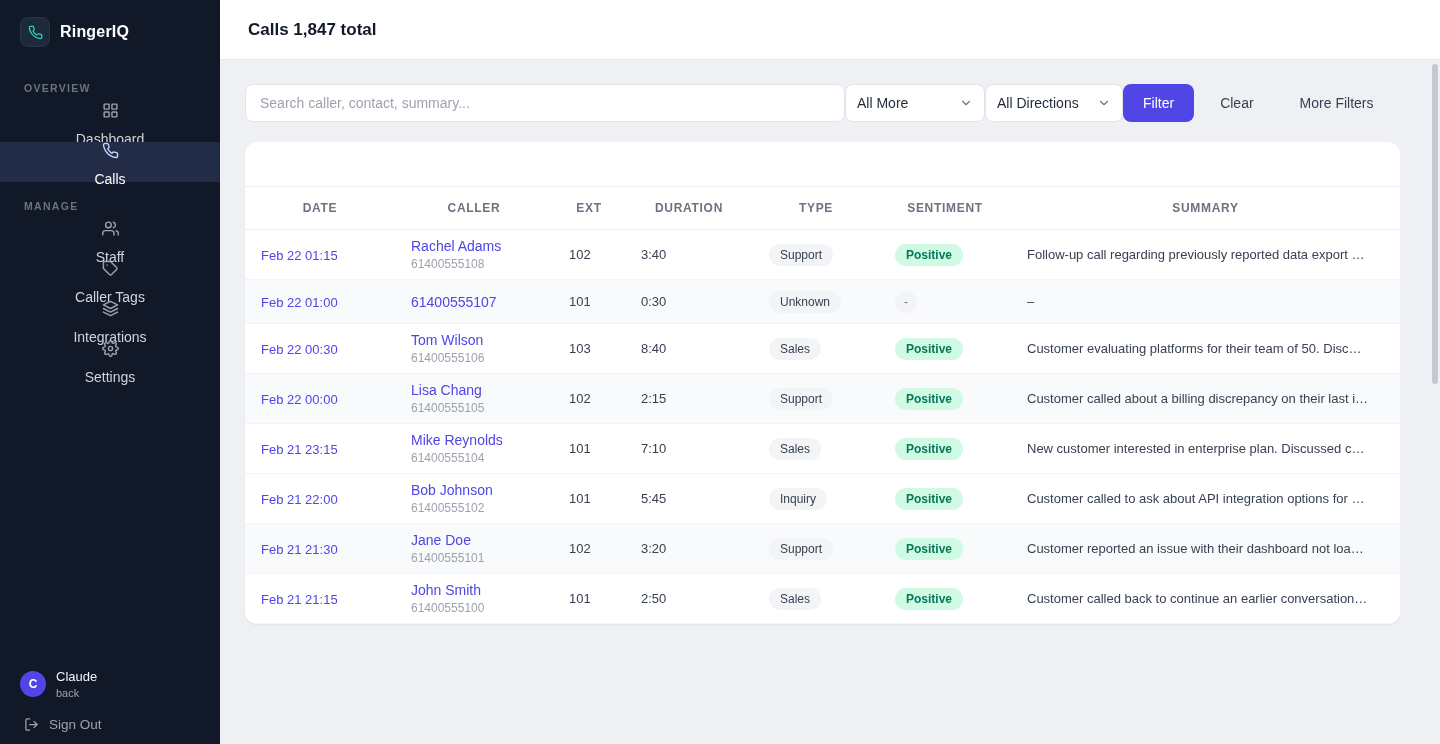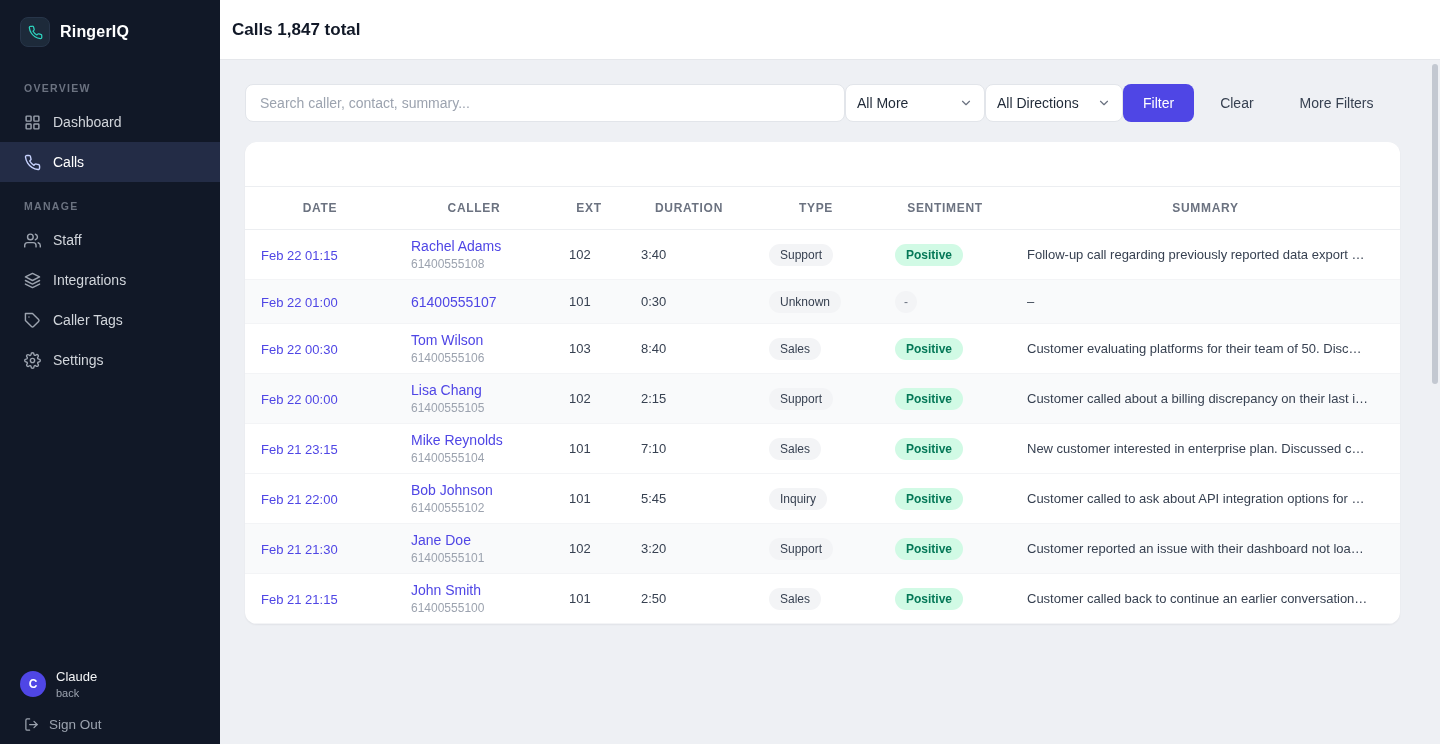--- a/index.html
+++ b/index.html
@@ -23,21 +23,21 @@
     border:1px solid #273549;
   }
   .logo-text { font-size:16px; font-weight:700; color:#fff; letter-spacing:.2px; }
 
   .nav-section {
     font-size:10.5px; font-weight:700; letter-spacing:1.3px; color:#6b7280;
     padding:18px 24px 8px; text-transform:uppercase;
   }
   .nav-item {
     display:flex; align-items:center; gap:12px; height:40px; padding:0 24px;
-    color:#9ca3af; cursor:pointer;
+    color:#9ca3af; cursor:pointer;flex-direction:column;
   }
   .nav-item svg { width:17px; height:17px; flex:0 0 auto; }
   .nav-item .lbl { font-size:14px; color:#d1d5db; }
   .nav-item.active { background:#232c46; color:#c7d2fe; }
   .nav-item.active .lbl { color:#ffffff; font-weight:500; }
 
   .sidebar-spacer { flex:1; }
   .user-row { display:flex; align-items:center; gap:10px; padding:14px 20px 6px; }
   .avatar {
     width:26px; height:26px; border-radius:50%; background:#4f46e5; color:#fff;
@@ -47,21 +47,21 @@
   .user-role { font-size:11px; color:#9ca3af; margin-top:2px; }
   .signout { display:flex; align-items:center; gap:10px; padding:12px 24px; color:#9ca3af; font-size:13.5px; cursor:pointer; }
   .signout svg { width:15px; height:15px; }
   .version { display:flex; align-items:center; gap:7px; padding:8px 24px 16px; color:#6b7280; font-size:11px; }
   .dot { width:7px; height:7px; border-radius:50%; background:#22c55e; }
 
   
   .main { margin-left:220px; }
   .topbar {
     height:60px; background:#fff; border-bottom:1px solid #e5e7eb;
-    display:flex; align-items:center; padding:0 24px 0 12px;
+    display:flex; align-items:center; padding:0 24px 0 28px;
   }
   .topbar h1 { font-size:17px; font-weight:700; color:#111827; margin:0; }
 
   .filters { display:flex; align-items:center; padding:24px 40px 0 25px; gap:0; }
   .search {
     flex:0 0 600px; height:38px; border:1px solid #e2e5ea; border-radius:8px;
     padding:0 14px; font-size:14px; color:#111827; background:#fff; outline:none;
     font-family:inherit;
   }
   .search::placeholder { color:#9ca3af; }
@@ -164,36 +164,36 @@
           <path d="M23 21v-2a4 4 0 0 0-3-3.87"></path>
           <path d="M16 3.13a4 4 0 0 1 0 7.75"></path>
         </svg>
     </span>
     <span class="lbl">Staff</span>
   </div>
 
   <div class="nav-item">
     <span style="display:flex">
       <svg width="17" height="17" viewBox="0 0 24 24" fill="none" stroke="currentColor" stroke-width="2" stroke-linecap="round" stroke-linejoin="round">
+          <path d="M20.59 13.41l-7.17 7.17a2 2 0 0 1-2.83 0L2 12V2h10l8.59 8.59a2 2 0 0 1 0 2.82z"></path>
+          <line x1="7" y1="7" x2="7.01" y2="7"></line>
+        </svg>
+    </span>
+    <span class="lbl">Caller Tags</span>
+  </div>
+
+  <div class="nav-item">
+    <span style="display:flex">
+      <svg width="17" height="17" viewBox="0 0 24 24" fill="none" stroke="currentColor" stroke-width="2" stroke-linecap="round" stroke-linejoin="round">
           <polygon points="12 2 2 7 12 12 22 7 12 2"></polygon>
           <polyline points="2 17 12 22 22 17"></polyline>
           <polyline points="2 12 12 17 22 12"></polyline>
         </svg>
     </span>
     <span class="lbl">Integrations</span>
-  </div>
-
-  <div class="nav-item">
-    <span style="display:flex">
-      <svg width="17" height="17" viewBox="0 0 24 24" fill="none" stroke="currentColor" stroke-width="2" stroke-linecap="round" stroke-linejoin="round">
-          <path d="M20.59 13.41l-7.17 7.17a2 2 0 0 1-2.83 0L2 12V2h10l8.59 8.59a2 2 0 0 1 0 2.82z"></path>
-          <line x1="7" y1="7" x2="7.01" y2="7"></line>
-        </svg>
-    </span>
-    <span class="lbl">Caller Tags</span>
   </div>
 
   <div class="nav-item">
     <span style="display:flex">
       <svg width="17" height="17" viewBox="0 0 24 24" fill="none" stroke="currentColor" stroke-width="2" stroke-linecap="round" stroke-linejoin="round">
           <circle cx="12" cy="12" r="3"></circle>
           <path d="M19.4 15a1.65 1.65 0 0 0 .33 1.82l.06.06a2 2 0 0 1 0 2.83 2 2 0 0 1-2.83 0l-.06-.06a1.65 1.65 0 0 0-1.82-.33 1.65 1.65 0 0 0-1 1.51V21a2 2 0 0 1-2 2 2 2 0 0 1-2-2v-.09A1.65 1.65 0 0 0 9 19.4a1.65 1.65 0 0 0-1.82.33l-.06.06a2 2 0 0 1-2.83 0 2 2 0 0 1 0-2.83l.06-.06a1.65 1.65 0 0 0 .33-1.82 1.65 1.65 0 0 0-1.51-1H3a2 2 0 0 1-2-2 2 2 0 0 1 2-2h.09A1.65 1.65 0 0 0 4.6 9a1.65 1.65 0 0 0-.33-1.82l-.06-.06a2 2 0 0 1 0-2.83 2 2 0 0 1 2.83 0l.06.06a1.65 1.65 0 0 0 1.82.33H9a1.65 1.65 0 0 0 1-1.51V3a2 2 0 0 1 2-2 2 2 0 0 1 2 2v.09a1.65 1.65 0 0 0 1 1.51 1.65 1.65 0 0 0 1.82-.33l.06-.06a2 2 0 0 1 2.83 0 2 2 0 0 1 0 2.83l-.06.06a1.65 1.65 0 0 0-.33 1.82V9a1.65 1.65 0 0 0 1.51 1H21a2 2 0 0 1 2 2 2 2 0 0 1-2 2h-.09a1.65 1.65 0 0 0-1.51 1z"></path>
         </svg>
     </span>
     <span class="lbl">Settings</span>

